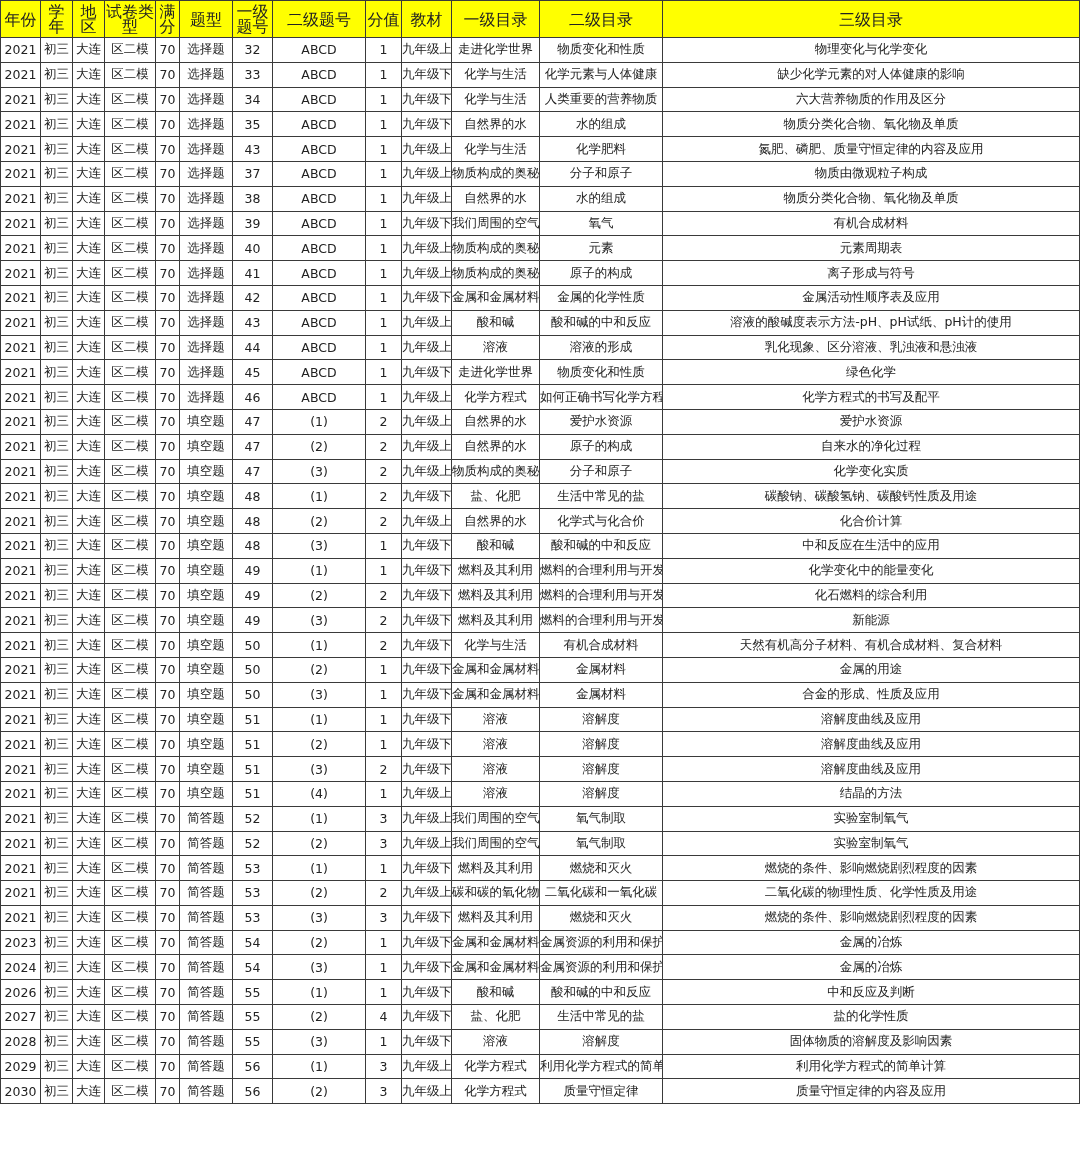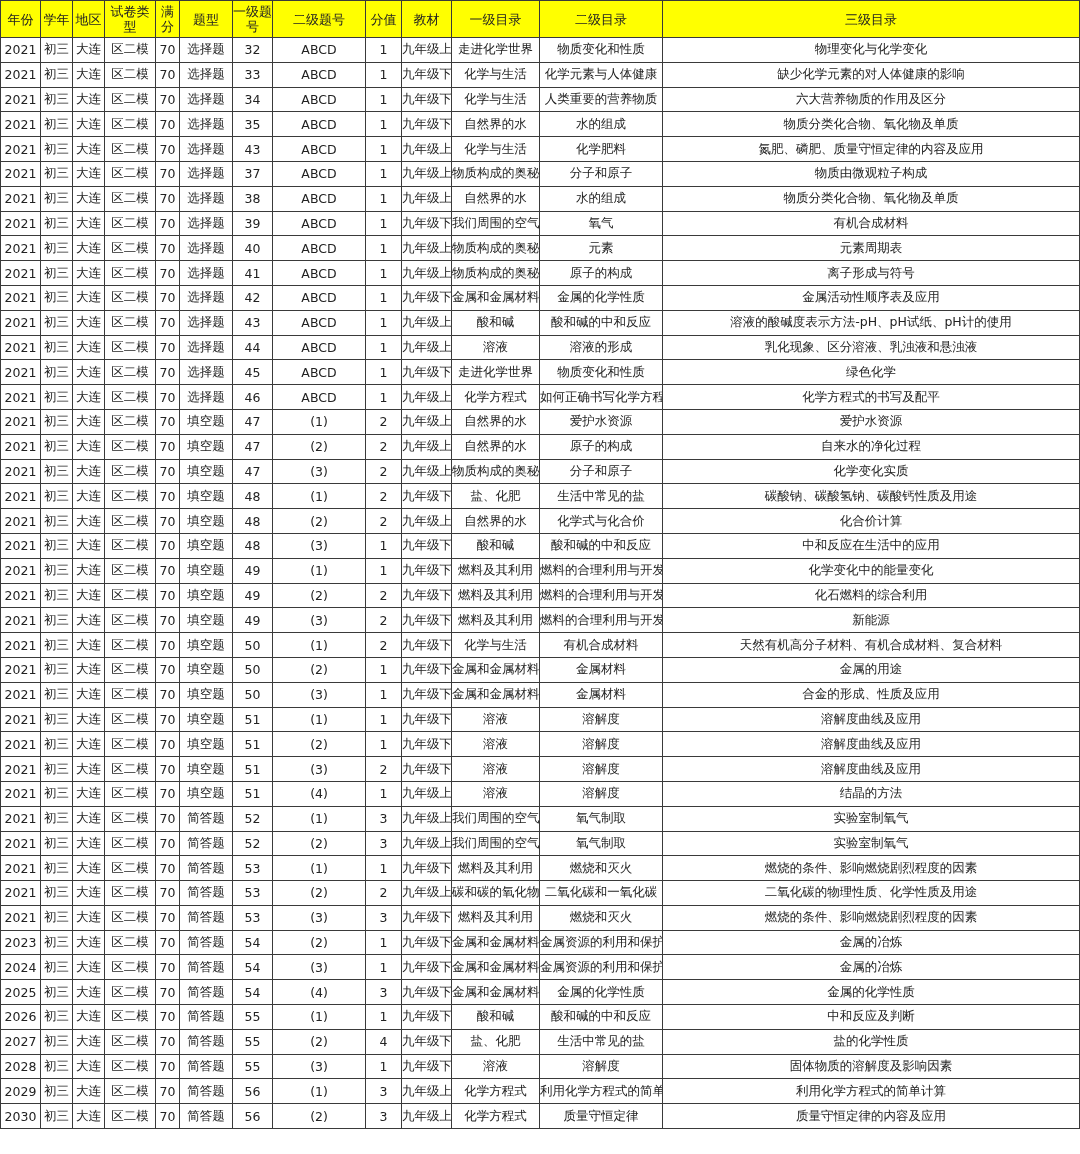--- a/index.html
+++ b/index.html
@@ -12,21 +12,21 @@
     padding: 0;
     overflow: hidden;
     white-space: nowrap;
     font-size: 12.5px;
     color: #222;
   }
   table.sheet thead th {
     background: #ffff00;
     height: 36px;
     font-weight: normal;
-    font-size: 13px;
+    font-size: 16px;
     line-height: 15px;
     white-space: normal;
   }
   table.sheet tbody td { height: 23.8px; }
   .c-year { width: 40px; }
   .c-grade { width: 32px; }
   .c-region { width: 32px; }
   .c-type { width: 51px; }
   .c-full { width: 24px; }
   .c-qtype { width: 53px; }
@@ -641,35 +641,20 @@
         <td>简答题</td>
         <td class="thick-l">54</td>
         <td>(3)</td>
         <td>1</td>
         <td class="thick-l">九年级下</td>
         <td>金属和金属材料</td>
         <td>金属资源的利用和保护</td>
         <td class="tdir3">金属的冶炼</td>
       </tr>
       <tr>
-        <td>2025</td>
-        <td class="thick-l">初三</td>
-        <td>大连</td>
-        <td>区二模</td>
-        <td>70</td>
-        <td>简答题</td>
-        <td class="thick-l">54</td>
-        <td>(4)</td>
-        <td>3</td>
-        <td class="thick-l">九年级下</td>
-        <td>金属和金属材料</td>
-        <td>金属的化学性质</td>
-        <td class="tdir3">金属的化学性质</td>
-      </tr>
-      <tr>
         <td>2026</td>
         <td class="thick-l">初三</td>
         <td>大连</td>
         <td>区二模</td>
         <td>70</td>
         <td>简答题</td>
         <td class="thick-l">55</td>
         <td>(1)</td>
         <td>1</td>
         <td class="thick-l">九年级下</td>

